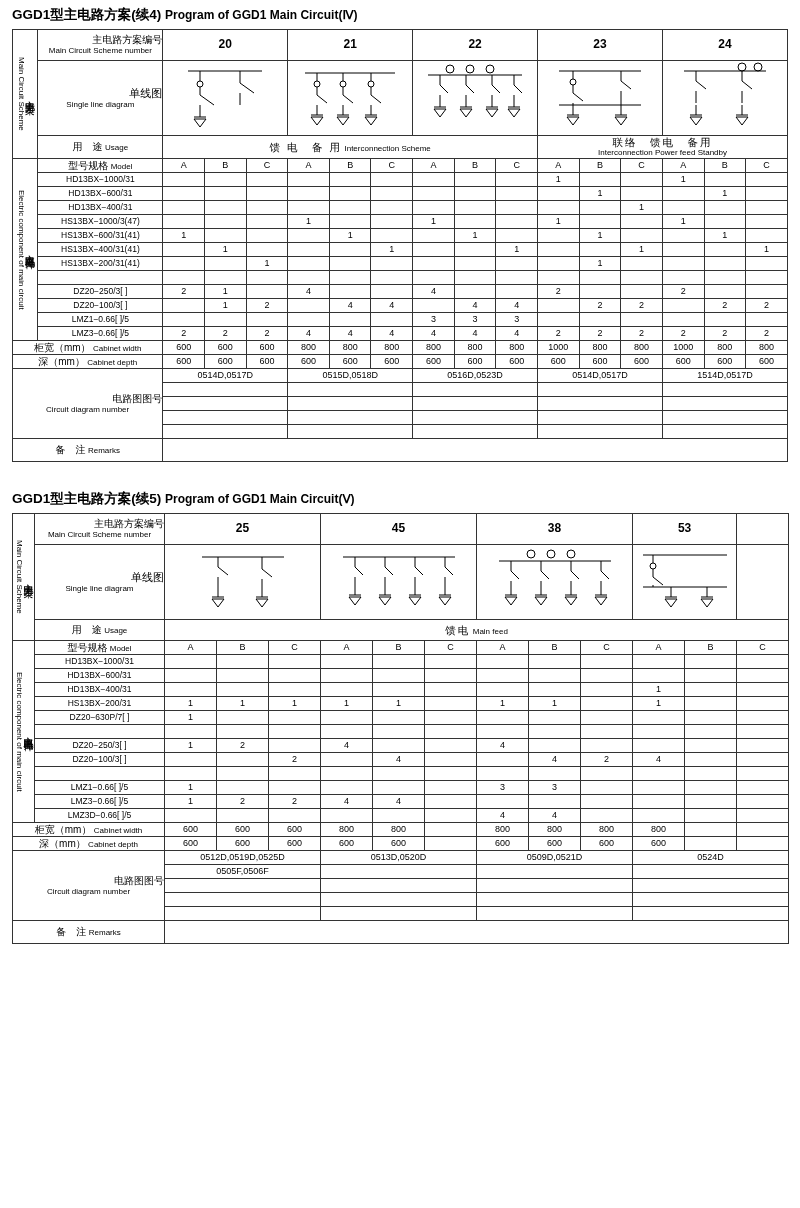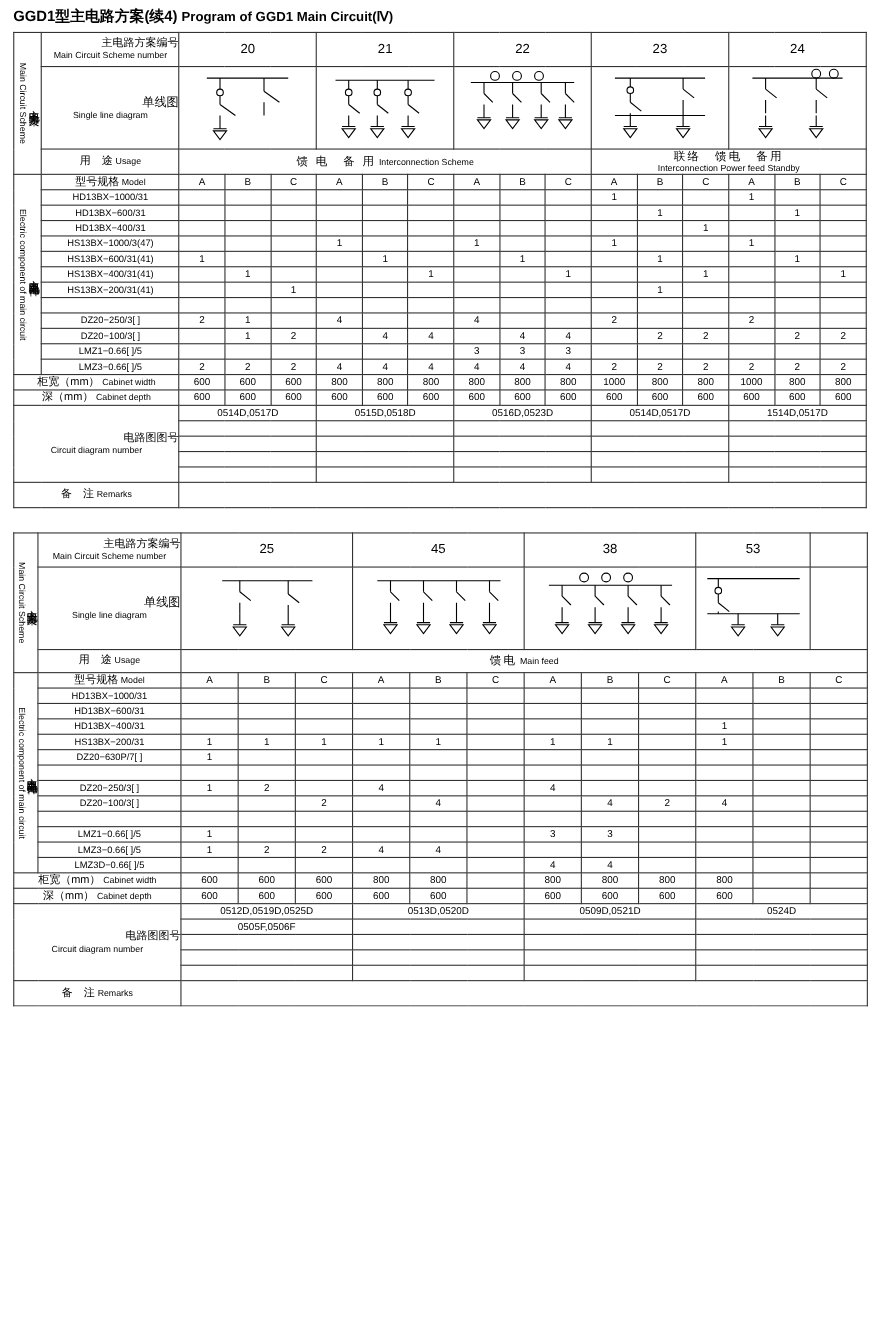--- a/index.html
+++ b/index.html
@@ -58,21 +58,21 @@
     height:100%;
   }
   .cn{font-size:10px;text-align:right;}
   .en{font-size:8px;}
   .lbl-2{line-height:1.25;}
   .leftlabel{
     text-align:left;
     padding-left:6px;
     font-size:8.5px;
   }
-  .schemeNum{font-size:12px;font-weight:normal;}
+  .schemeNum{font-size:12px;font-weight:bold;}
   .usage-big{font-size:10.5px;letter-spacing:2px;}
   .diagbox{height:78px;}
   svg{display:block;margin:0 auto;}
   .title2{margin-top:22px;}
   .modelcell{text-align:left;padding-left:6px;font-size:8.5px;}
 </style>
 </head>
 <body>
 
 <div class="page">
@@ -597,20 +597,24 @@
           <span class="cn">备　注</span>
           <span class="en">Remarks</span>
         </td>
         <td colspan="15"></td>
       </tr>
     </tbody>
       </table>
   </div>
 
   <div class="block title2">
+    <div class="title">
+      <span>GGD1型主电路方案(续5)</span>
+      <span class="en">Program of GGD1 Main Circuit(Ⅴ)</span>
+    </div>
 
     <table class="grid">
       <colgroup>
         <col style="width:22px">
         <col style="width:130px">
         <col style="width:52px">
           <col style="width:52px">
           <col style="width:52px">
         <col style="width:52px">
           <col style="width:52px">

